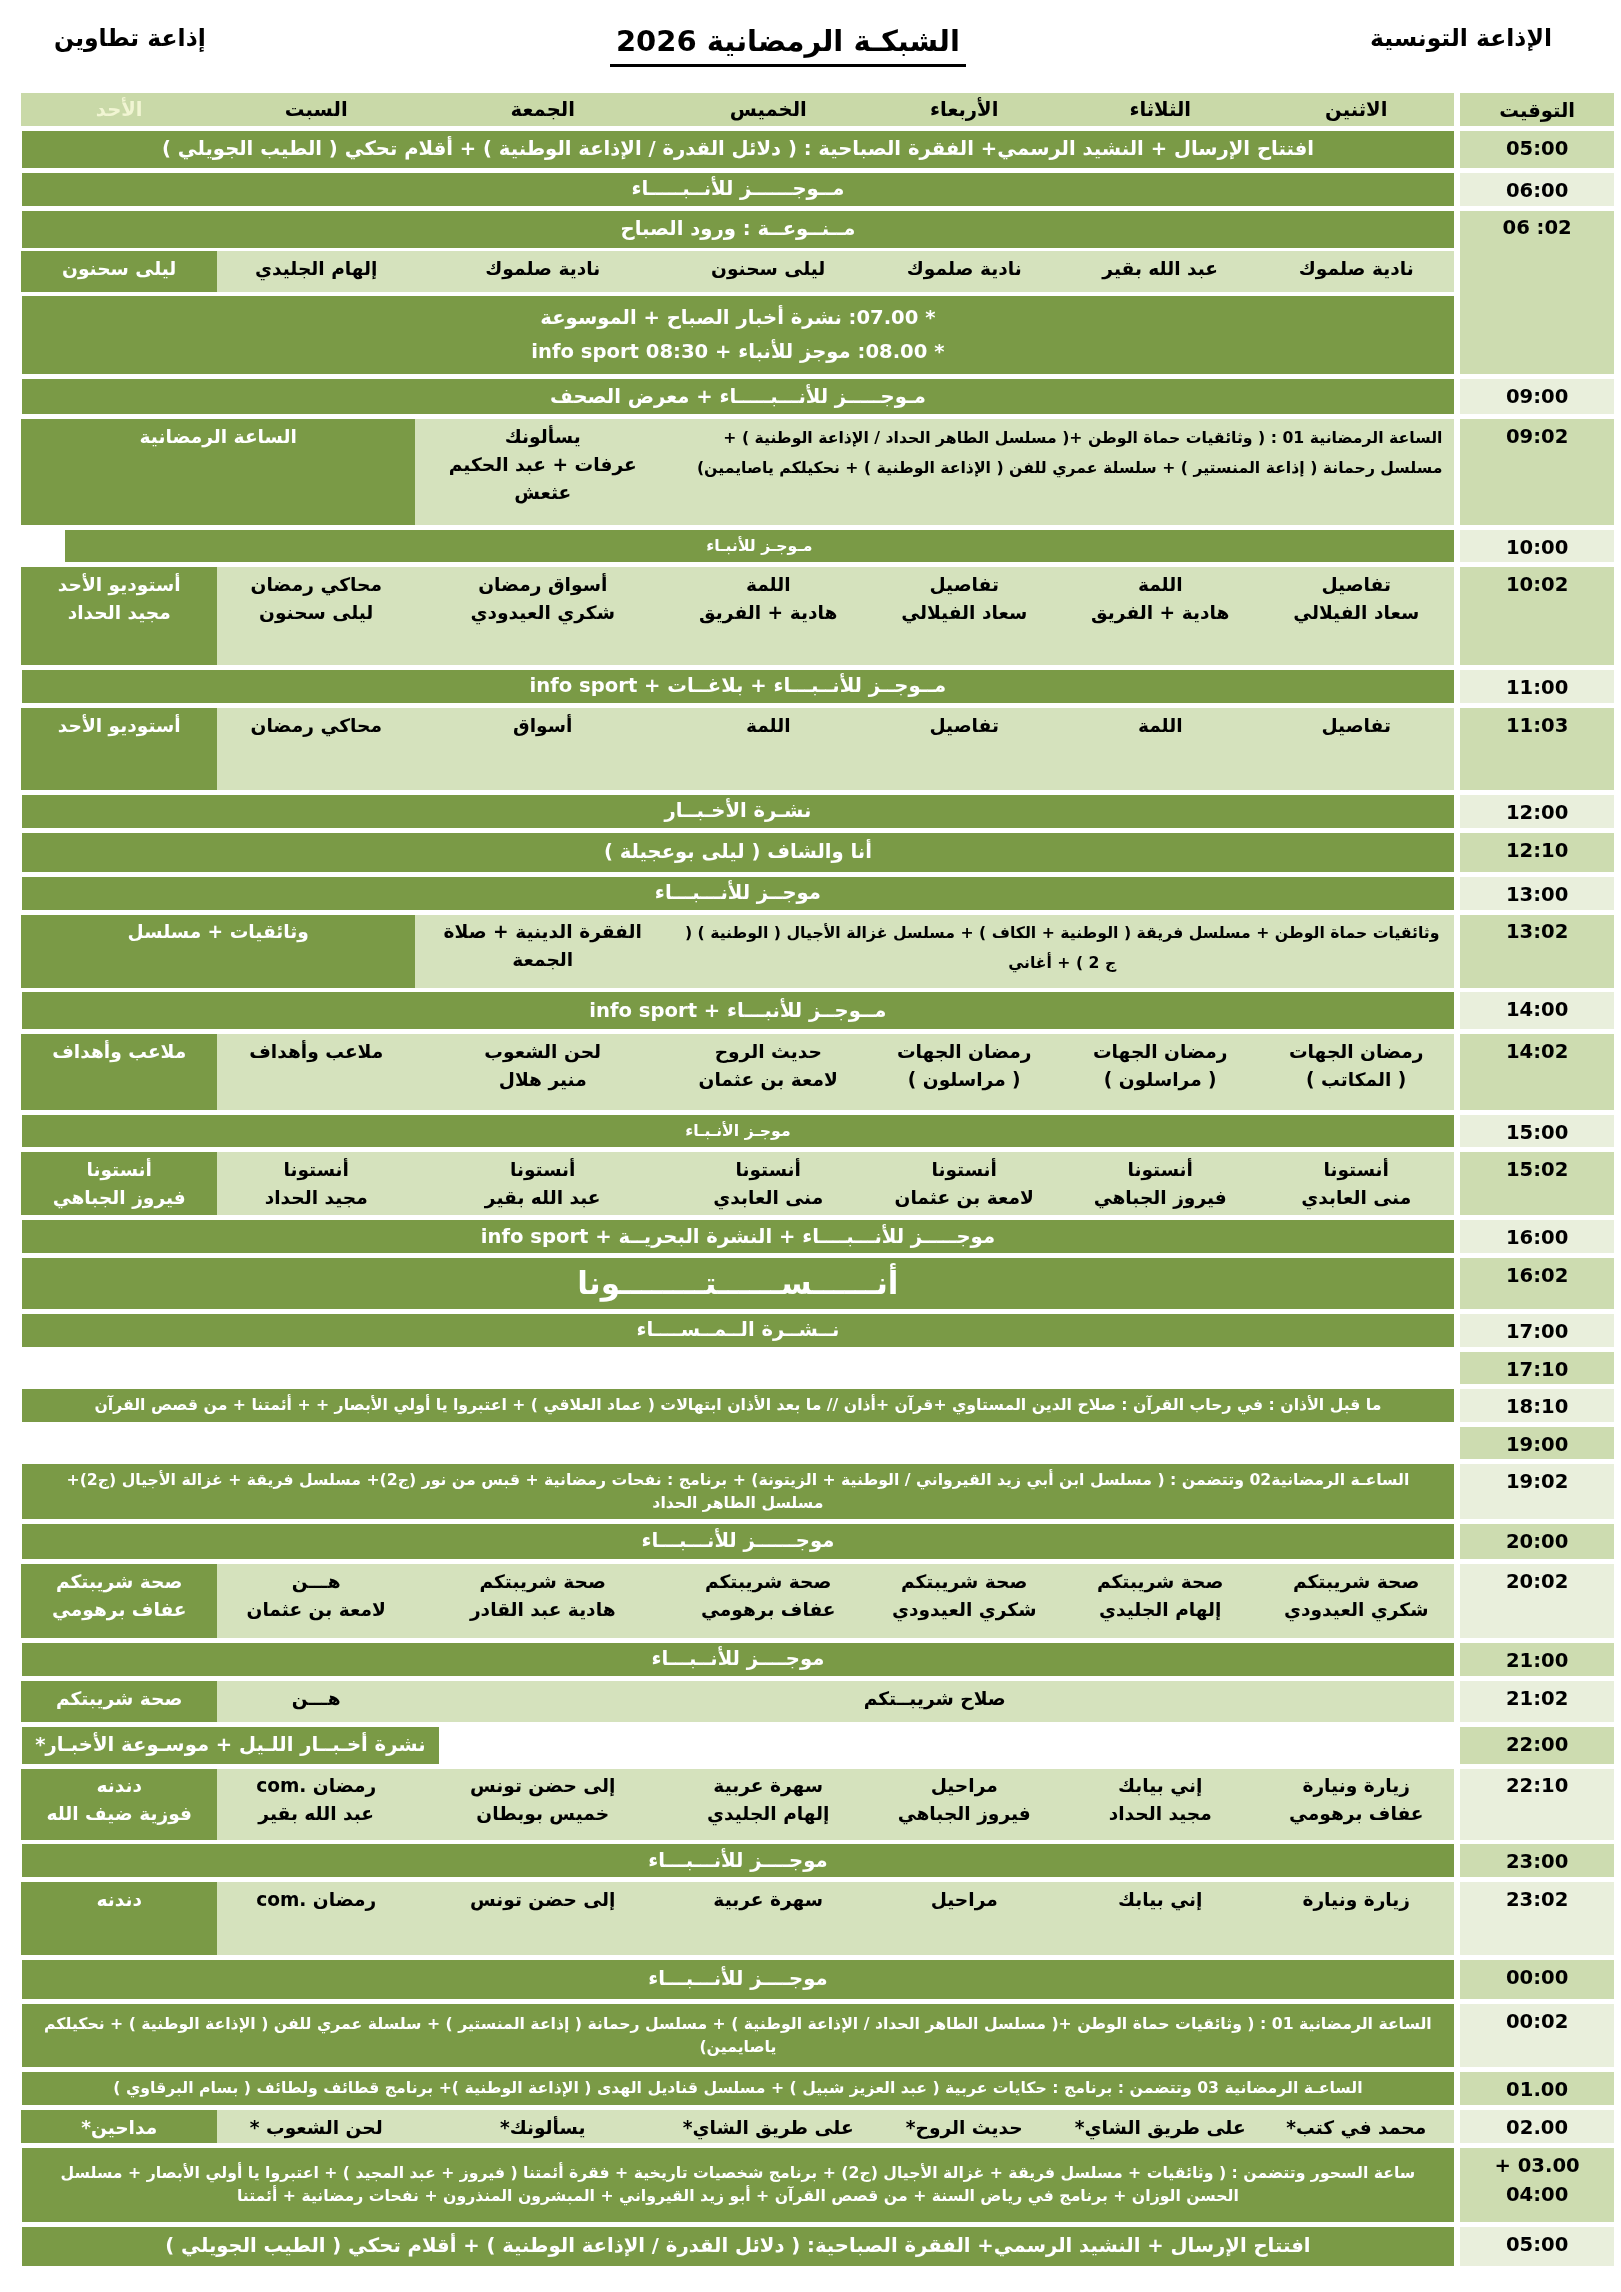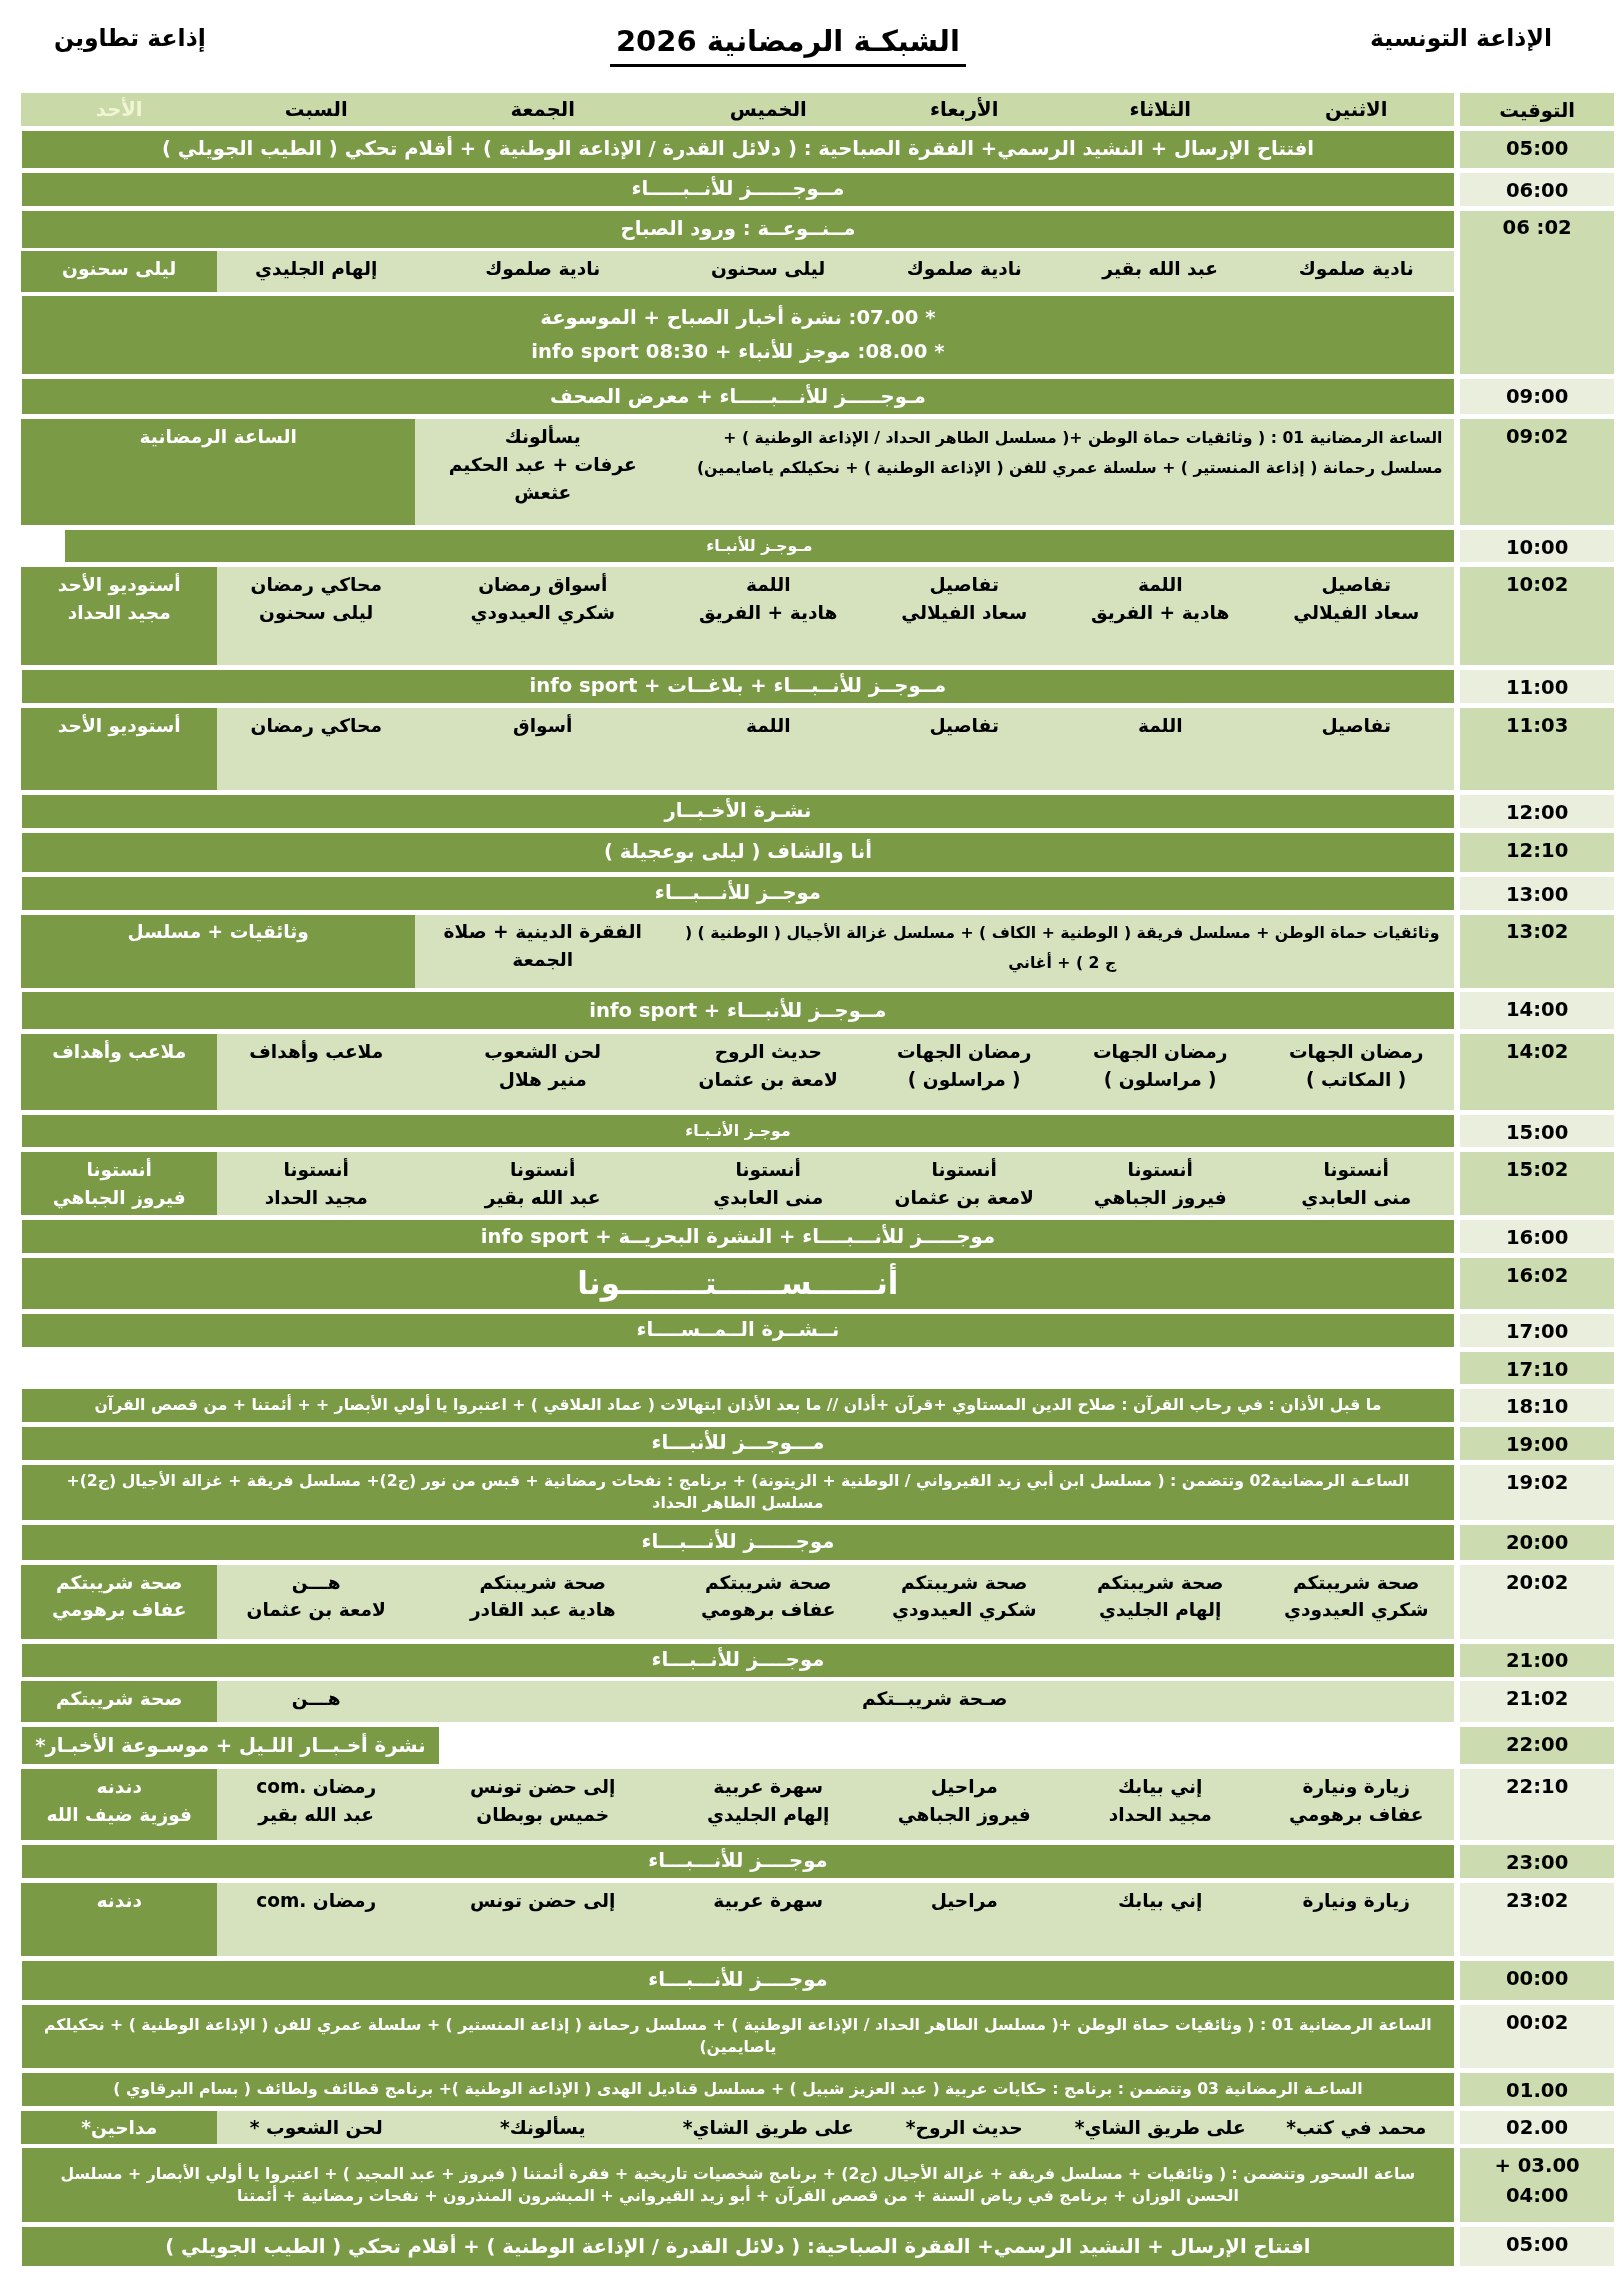--- a/index.html
+++ b/index.html
@@ -386,23 +386,20 @@
         <div class="time-line">18:10</div>
       </div>
       <div class="days" style="min-height: 33px;">
         <div class="band s" style="min-height: 33px;">ما قبل الأذان : في رحاب القرآن : صلاح الدين المستاوي +قرآن +أذان // ما بعد الأذان ابتهالات ( عماد العلاقي ) + اعتبروا يا أولي الأبصار + + أئمتنا + من قصص القرآن</div>
       </div>
     </div>
     <div class="row">
       <div class="time-cell t-a">
         <div class="time-line">19:00</div>
       </div>
-      <div class="days" style="min-height: 33px;">
-        <div class="band m" style="min-height: 33px;">مـــوجـــز للأنبـــاء</div>
-      </div>
     </div>
     <div class="row">
       <div class="time-cell t-b">
         <div class="time-line">19:02</div>
       </div>
       <div class="days" style="min-height: 55px;">
         <div class="band s" style="min-height: 55px;">الساعـة الرمضانية02 وتتضمن :  ( مسلسل ابن أبي زيد القيرواني / الوطنية + الزيتونة) + برنامج : نفحات رمضانية + قبس من نور (ج2)+ مسلسل فريقة + غزالة الأجيال (ج2)+ مسلسل الطاهر الحداد</div>
       </div>
     </div>
     <div class="row">
@@ -458,21 +455,21 @@
         <div class="band m" style="min-height: 33px;">موجــــز للأنــبـــاء</div>
       </div>
     </div>
     <div class="row">
       <div class="time-cell t-b">
         <div class="time-line">21:02</div>
       </div>
       <div class="days" style="min-height: 41px;">
         <div class="cells-row" style="min-height: 41px;">
           <div class="cell al-center" style="width: 1039px;">
-            <div class="c-title">صـحة شريبــتكم</div>
+            <div class="c-title">صلاح شريبــتكم</div>
           </div>
           <div class="cell" style="width: 198px;">
             <div class="c-title">هـــن</div>
           </div>
           <div class="cell dark" style="width: 196px;">
             <div class="c-title">صحة شريبتكم</div>
           </div>
         </div>
       </div>
     </div>

